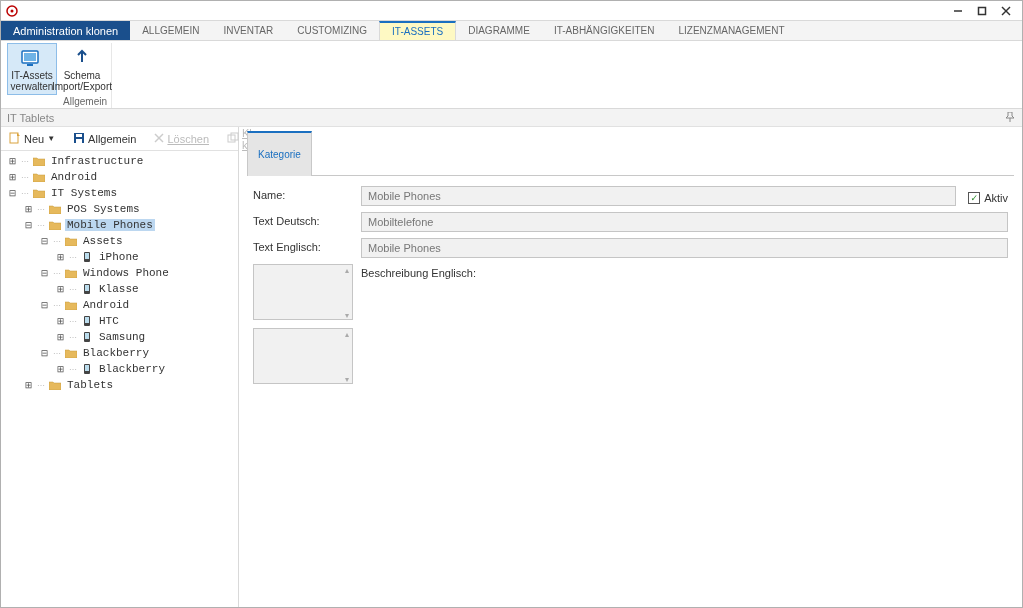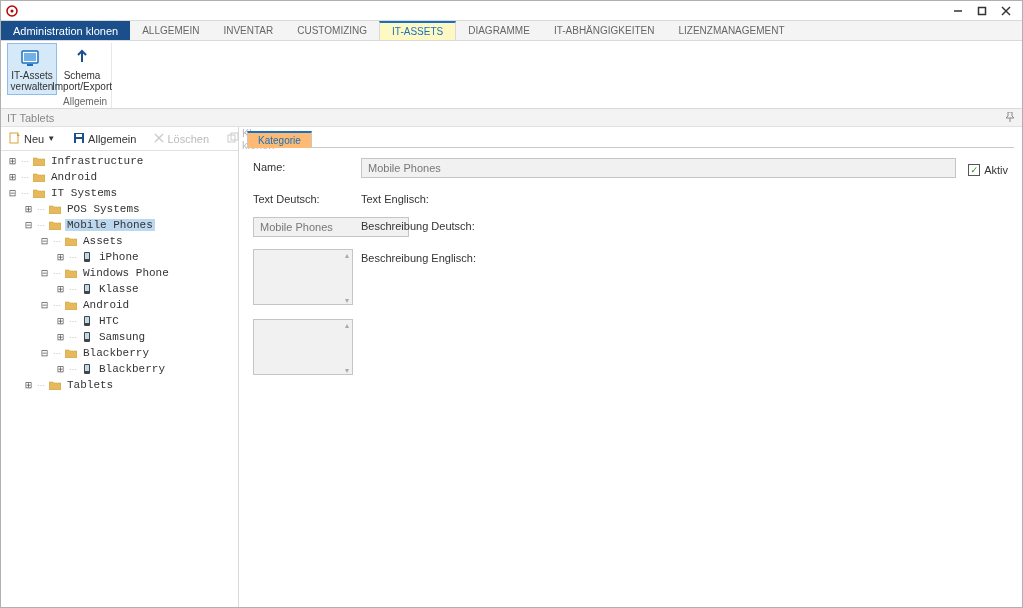--- a/index.html
+++ b/index.html
@@ -19,33 +19,33 @@
     .ribbon-btn.active { background: #d6e9f8; border: 1px solid #8dbde8; }
     .ribbon-btn .ricon { width: 24px; height: 24px; display: flex; align-items: center; justify-content: center; }
     .ribbon-btn .rlabel { text-align: center; line-height: 1.1; font-size: 10px; color: #333; }
     .ribbon-title { color: #666; font-size: 10px; text-align: center; padding: 1px 0 2px 0; }
     .section-bar { height: 18px; background: #f3f3f3; border-bottom: 1px solid #e1e1e1; padding-left: 6px; display: flex; align-items: center; color: #888; }
     .section-bar .pin { margin-left: auto; margin-right: 8px; color: #888; cursor: pointer; }
     .main { flex: 1; display: flex; overflow: hidden; }
     .leftpanel { width: 238px; border-right: 1px solid #d9d9d9; display: flex; flex-direction: column; }
     .toolbar { height: 24px; border-bottom: 1px solid #e1e1e1; display: flex; align-items: center; padding: 0 4px; gap: 2px; }
     .tb-btn { display: inline-flex; align-items: center; gap: 3px; padding: 2px 4px; cursor: pointer; color: #333; }
-    .tb-btn.disabled { color: #bbb; cursor: default; }
+    .tb-btn.disabled { color: #bbb; cursor: default; text-decoration: underline; }
     .tb-sep { width: 1px; height: 14px; background: #ddd; margin: 0 3px; }
     .tree { flex: 1; overflow: auto; padding: 2px 2px; user-select: none; }
     .tree-row { display: flex; align-items: center; height: 16px; white-space: nowrap; color: #333; cursor: pointer; }
     .tree-row.selected .tree-label { background: #bcd7f0; }
     .tree-toggle { width: 11px; height: 11px; display: inline-flex; align-items: center; justify-content: center; margin-right: 3px; font-size: 9px; color: #555; }
     .tree-conn { display:inline-block; width:11px; }
     .tree-icon { width: 14px; display: inline-flex; justify-content: center; margin-right: 3px; }
     .tree-label { padding: 0 2px; font-family: Liberation Mono, monospace; }
     .rightpanel { flex: 1; display: flex; flex-direction: column; padding: 4px 8px 8px 8px; }
     .prop-tabs { display: flex; border-bottom: 1px solid #c8c8c8; }
-    .prop-tab { padding: 2px 10px; border: 1px solid #c8c8c8; border-bottom: none; background: #fdba74; color: #1a6fc0; margin-bottom: -1px; border-top: 2px solid #1a6fc0; cursor: pointer; font-size: 10px; }
-    .form { padding: 10px 6px; display: grid; grid-template-columns: 100px 1fr; gap: 12px 8px; align-items: start; }
+    .prop-tab { padding: 16px 10px; border: 1px solid #c8c8c8; border-bottom: none; background: #e5e5e5; color: #1a6fc0; margin-bottom: -1px; border-top: 2px solid #1a6fc0; cursor: pointer; font-size: 10px; }
+    .form { padding: 10px 6px; display: grid; grid-template-columns: 100px 1fr; gap: 6px 8px; align-items: start; }
     .form label { color: #333; padding-top: 3px; }
     .field-row { display: flex; align-items: center; gap: 12px; }
     .text-input { flex: 1; border: 1px solid #c5c5c5; background: #f1f1f1; padding: 3px 6px; color: #555; }
     .text-input.readonly { color: #777; }
     .textarea { width: 100%; height: 56px; resize: none; border: 1px solid #c5c5c5; background: #f1f1f1; padding: 3px 6px; color: #555; position: relative; }
     .textarea-wrapper { position: relative; flex:1; }
     .scroll-stub { position: absolute; right: 1px; width: 10px; color: #aaa; font-size: 8px; text-align: center; pointer-events: none; }
     .checkbox { display: inline-flex; align-items: center; gap: 4px; color: #333; }
     .cb-box { width: 12px; height: 12px; border: 1px solid #555; display: inline-flex; align-items: center; justify-content: center; font-size: 9px; color: #2a8a2a; }
     .folder-icon { color: #d9a23d; }
@@ -332,27 +332,29 @@
       <label>Name:</label>
       <div class="field-row">
         <input class="text-input readonly" readonly="" value="Mobile Phones" style="">
         <label class="checkbox">
           <span class="cb-box">✓</span>
           <span>Aktiv</span>
         </label>
       </div>
 
       <label>Text Deutsch:</label>
+      <div class="field-row">
+          <input class="text-input readonly" value="Mobiltelefone" style="">
+        </div>
 
       <label>Text Englisch:</label>
       <div class="field-row">
           <input class="text-input readonly" value="Mobile Phones" style="">
         </div>
 
-      <label>Beschreibung Deutsch:</label>
       <div class="textarea-wrapper">
         <textarea class="textarea" style=""></textarea>
         <span class="scroll-stub" style="top:2px;">▴</span>
         <span class="scroll-stub" style="bottom:2px;">▾</span>
       </div>
 
       <label>Beschreibung Englisch:</label>
       <div class="textarea-wrapper">
         <textarea class="textarea" style=""></textarea>
         <span class="scroll-stub" style="top:2px;">▴</span>

